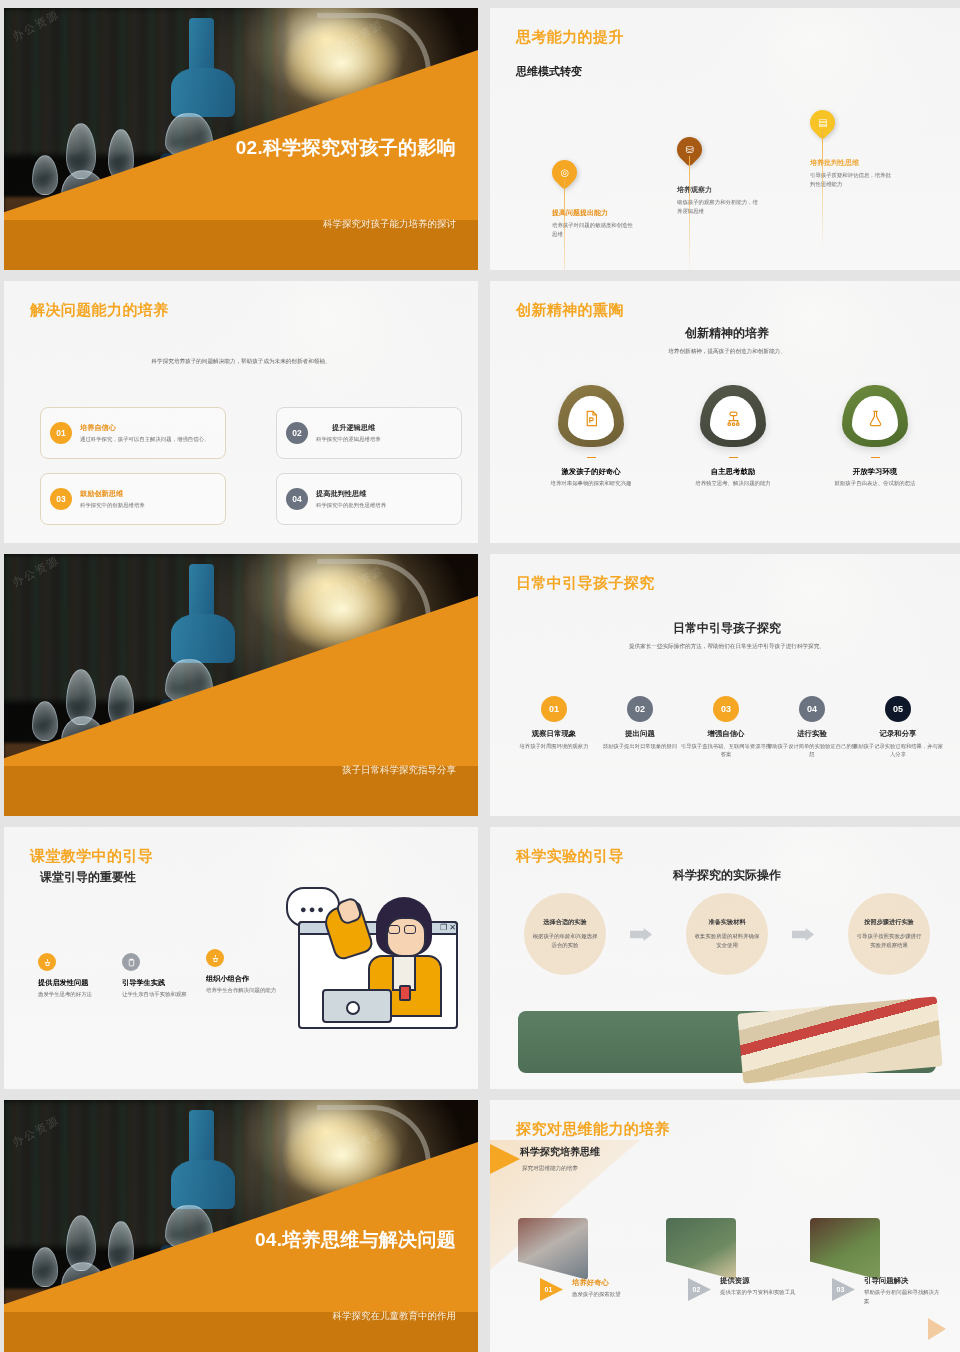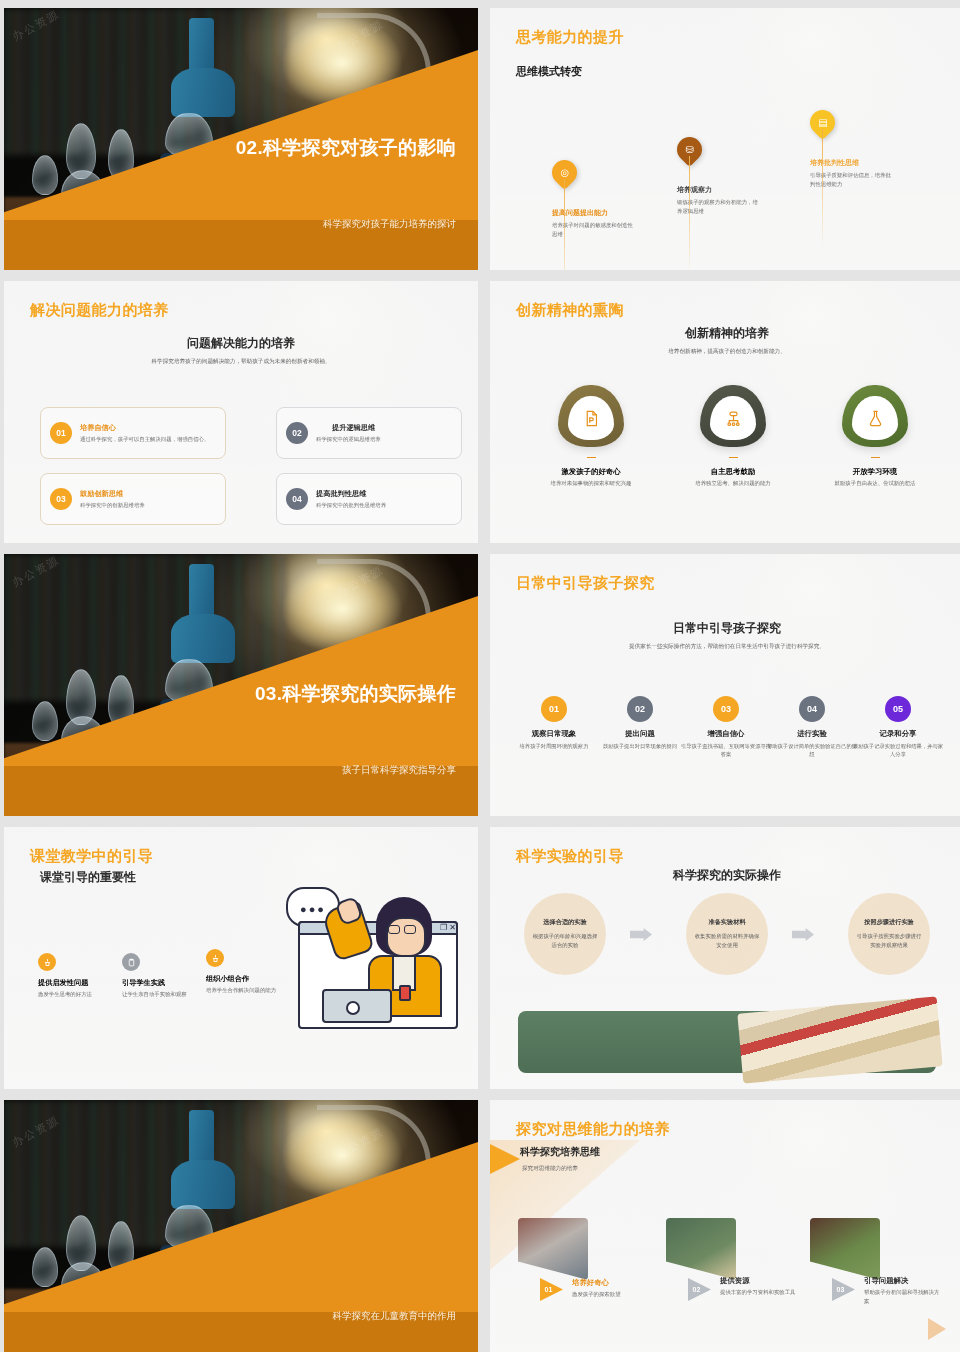--- a/index.html
+++ b/index.html
@@ -259,21 +259,20 @@
           <div class="s2-d">引导孩子质疑和评估信息，培养批判性思维能力</div>
         </div>
       </div>
     </div>
   </div>
 
   <div class="slide washed">
     <div class="labphoto" style="opacity:.22"></div>
     <div class="content" style="position:absolute;inset:0;">
       <div class="kicker">解决问题能力的培养</div>
-      <div class="h2" style="position:absolute;left:0;right:0;top:54px;text-align:center;">问题解决能力的培养</div>
       <div class="lead" style="position:absolute;left:0;right:0;top:76px;text-align:center;">科学探究培养孩子的问题解决能力，帮助孩子成为未来的创新者和领袖。</div>
 
       <div class="card" style="left:36px;top:126px;">
         <div class="num o">01</div>
         <div>
           <div class="c-t" style="color:#E8911A;">培养自信心</div>
           <div class="c-d">通过科学探究，孩子可以自主解决问题，增强自信心。</div>
         </div>
       </div>
       <div class="card gray" style="left:272px;top:126px;">
@@ -363,21 +362,20 @@
         <i style="left:38%;top:0;width:22%;height:28%;"></i>
         <i style="left:22%;top:24%;width:56%;height:24%;border-radius:40% 40% 6px 6px;"></i>
         <i style="left:12%;top:66%;width:76%;height:14%;background:#16324a;border-radius:6px;"></i>
       </div>
       <div class="flask" style="left:34%;top:40%;width:48px;height:44px;border-radius:46% 46% 44% 44%/70% 70% 30% 30%;"></div>
     </div>
     <span class="wm" style="left:6px;top:10px;">办公资源</span>
     <span class="wm" style="left:330px;top:20px;">办公资源</span>
     <div class="wedge"></div>
     <div class="wedge2"></div>
-    <div class="sec-title">03.科学探究的实际操作</div>
     <div class="sec-sub">孩子日常科学探究指导分享</div>
   </div>
 
   <div class="slide washed">
     <div class="labphoto" style="opacity:.22"></div>
     <div class="content" style="position:absolute;inset:0;">
       <div class="kicker">日常中引导孩子探究</div>
       <div class="h2" style="position:absolute;left:0;right:0;top:66px;text-align:center;">日常中引导孩子探究</div>
       <div class="lead" style="position:absolute;left:0;right:0;top:88px;text-align:center;">提供家长一些实际操作的方法，帮助他们在日常生活中引导孩子进行科学探究。</div>
 
@@ -395,21 +393,21 @@
         <div class="cir" style="background:#F5A623;">03</div>
         <div class="st">增强自信心</div>
         <div class="sd">引导孩子查找书籍、互联网等资源寻找答案</div>
       </div>
       <div class="step" style="left:276px;top:142px;">
         <div class="cir" style="background:#6b7280;">04</div>
         <div class="st">进行实验</div>
         <div class="sd">帮助孩子设计简单的实验验证自己的猜想</div>
       </div>
       <div class="step" style="left:362px;top:142px;">
-        <div class="cir" style="background:#6d28d9;">05</div>
+        <div class="cir" style="background:#0f172a;">05</div>
         <div class="st">记录和分享</div>
         <div class="sd">鼓励孩子记录实验过程和结果，并与家人分享</div>
       </div>
     </div>
   </div>
 
   <div class="slide washed">
     <div class="labphoto" style="opacity:.2"></div>
     <div class="content" style="position:absolute;inset:0;">
       <div class="kicker">课堂教学中的引导</div>
@@ -508,20 +506,21 @@
         <i style="left:38%;top:0;width:22%;height:28%;"></i>
         <i style="left:22%;top:24%;width:56%;height:24%;border-radius:40% 40% 6px 6px;"></i>
         <i style="left:12%;top:66%;width:76%;height:14%;background:#16324a;border-radius:6px;"></i>
       </div>
       <div class="flask" style="left:34%;top:40%;width:48px;height:44px;border-radius:46% 46% 44% 44%/70% 70% 30% 30%;"></div>
     </div>
     <span class="wm" style="left:6px;top:24px;">办公资源</span>
     <span class="wm" style="left:330px;top:36px;">办公资源</span>
     <div class="wedge"></div>
     <div class="wedge2"></div>
+    <div class="sec-title">04.培养思维与解决问题</div>
     <div class="sec-sub">科学探究在儿童教育中的作用</div>
   </div>
 
   <div class="slide washed">
     <div class="labphoto" style="opacity:.2"></div>
     <div class="content" style="position:absolute;inset:0;">
       <div class="corner-wedge"></div>
       <div class="corner-tri"></div>
       <div class="corner-arrow-br"></div>
 

